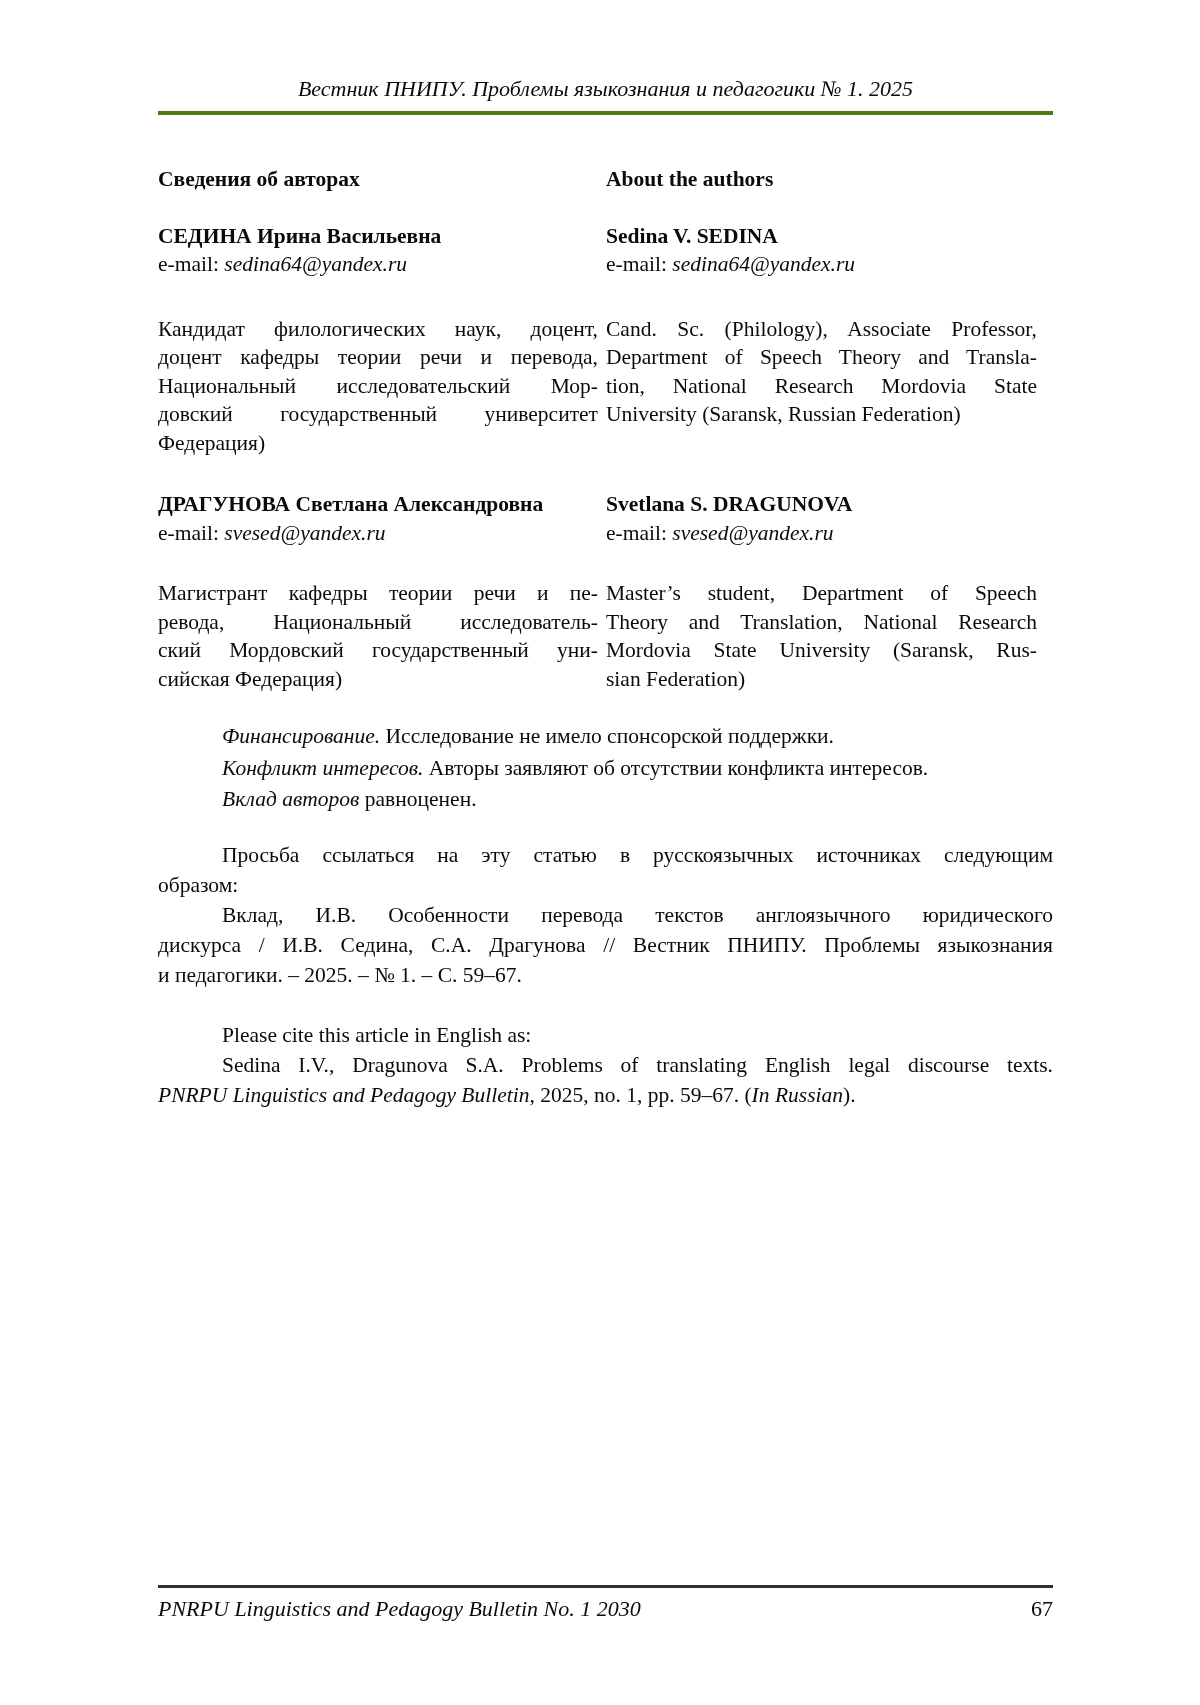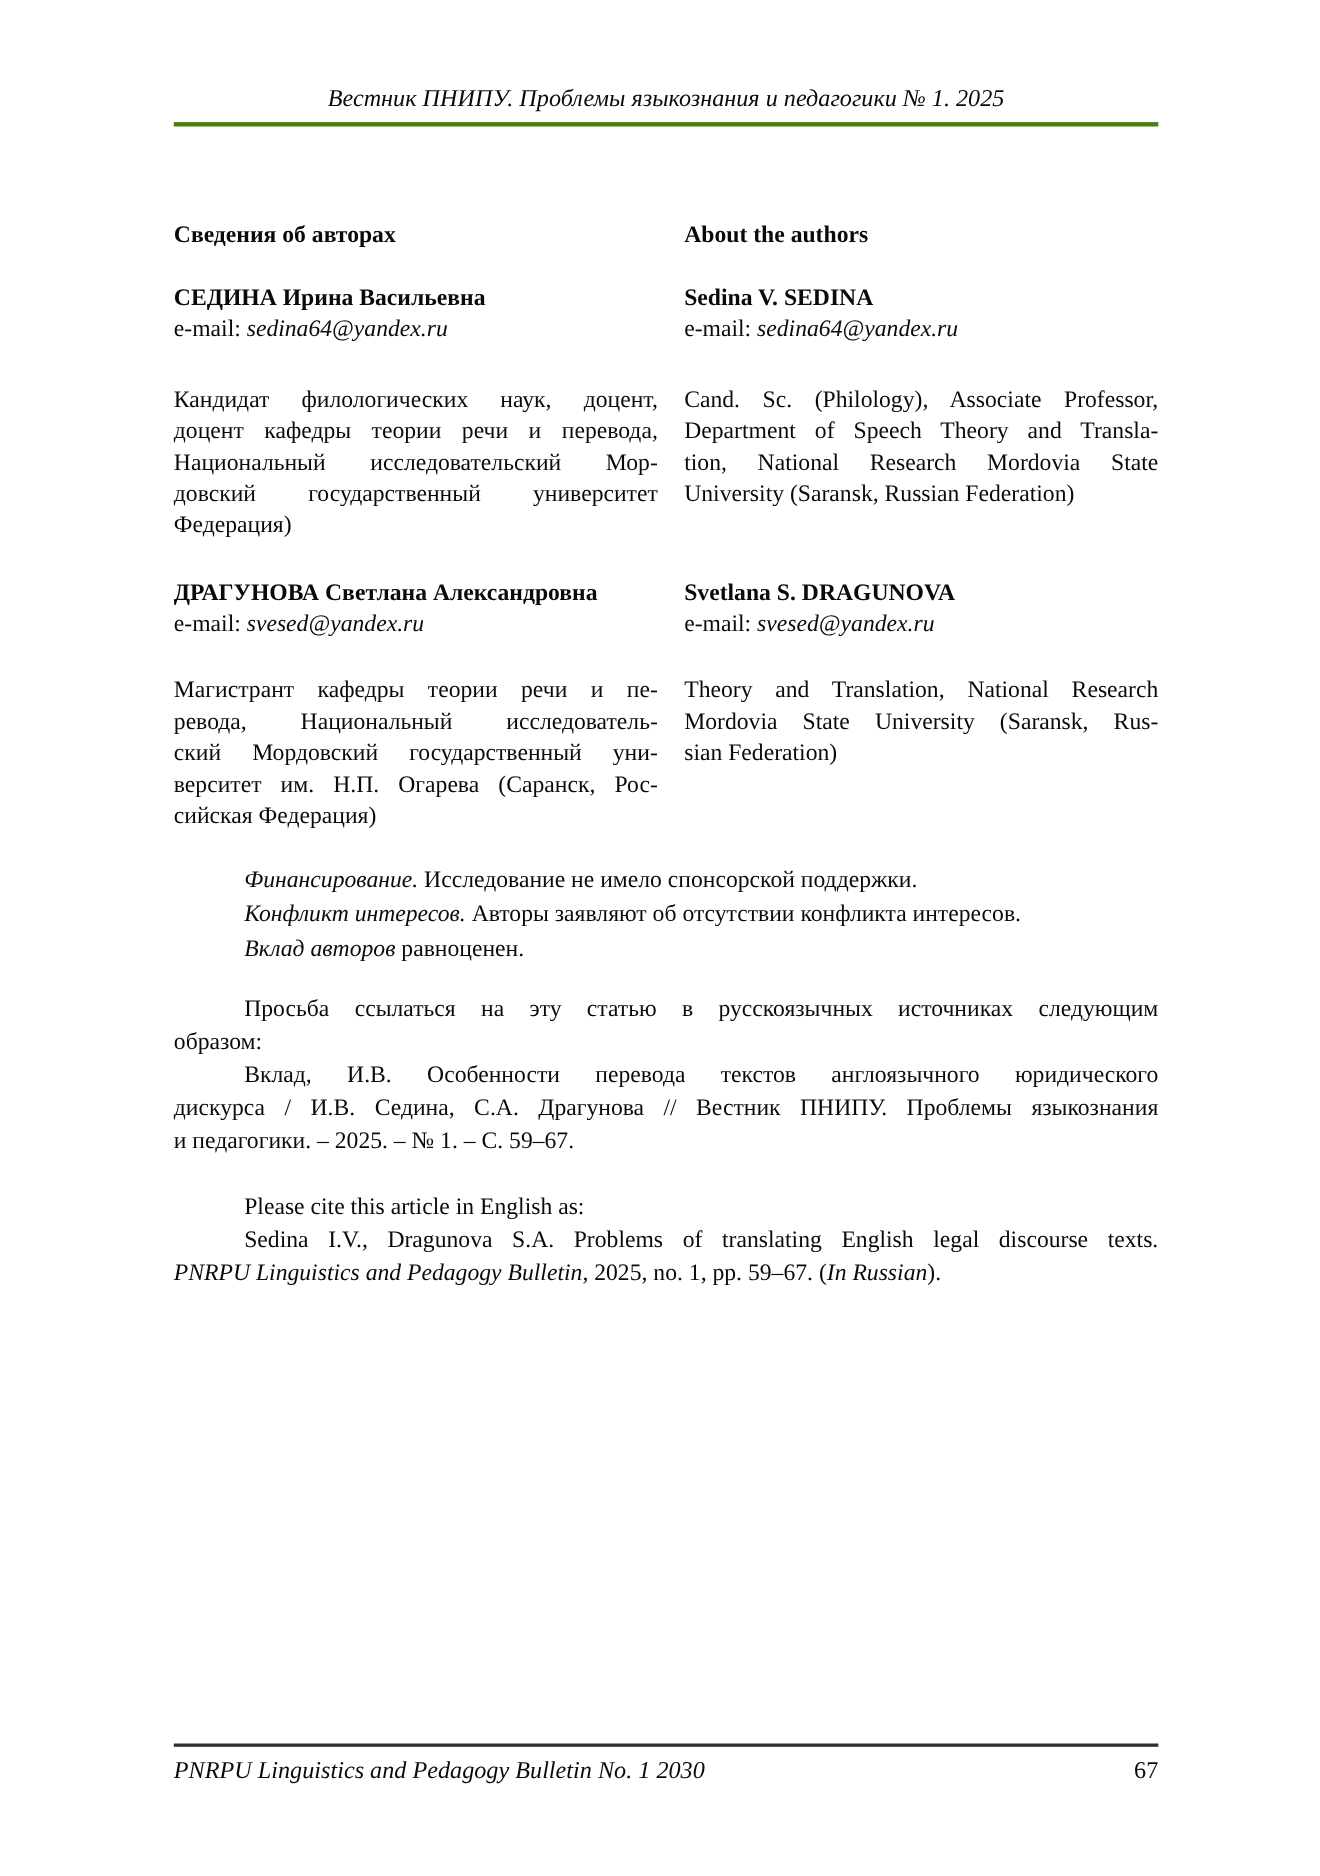--- a/index.html
+++ b/index.html
@@ -24,24 +24,24 @@
     border-bottom: 4px solid #4d7c0f;
     padding-bottom: 9px;
   }
   .content {
     position: absolute;
     left: 158px;
     top: 115px;
     width: 895px;
   }
   .authors-grid {
-    margin-top: 84px;
+    margin-top: 50px;
     display: grid;
     grid-template-columns: 440px 431px;
-    column-gap: 24px;
+    column-gap: 8px;
     font-size: 21.5px;
     line-height: 28.5px;
   }
   .col-heading { font-weight: bold; }
   .row2 { margin-top: 28px; }
   .row3 { margin-top: 36px; }
   .row4 { margin-top: 33px; }
   .row5 { margin-top: 32px; }
   .author-name { font-weight: bold; }
   .italic { font-style: italic; }
@@ -124,24 +124,24 @@
       </div>
       <div class="row4">
         <div class="author-name">Svetlana S. DRAGUNOVA</div>
         <div class="author-email"><span>e-mail: </span><span class="italic">svesed@yandex.ru</span></div>
       </div>
 
       <div class="row5">
           <div class="jline">Магистрант кафедры теории речи и пе-</div>
           <div class="jline">ревода, Национальный исследователь-</div>
           <div class="jline">ский Мордовский государственный уни-</div>
-          <div class="jline">верситет им. Н.П. Огарева (Саранск, Рос-</div>
           <div class="jline last">сийская Федерация)</div>
         </div>
       <div class="row5">
+          <div class="jline">Master’s student, Department of Speech</div>
           <div class="jline">Theory and Translation, National Research</div>
           <div class="jline">Mordovia State University (Saransk, Rus-</div>
           <div class="jline last">sian Federation)</div>
         </div>
 
     </div>
 
     <div class="notes">
       <div class="plain-line"><span class="italic">Финансирование.</span><span> Исследование не имело спонсорской поддержки.</span></div>
       <div class="plain-line"><span class="italic">Конфликт интересов.</span><span> Авторы заявляют об отсутствии конфликта интересов.</span></div>

